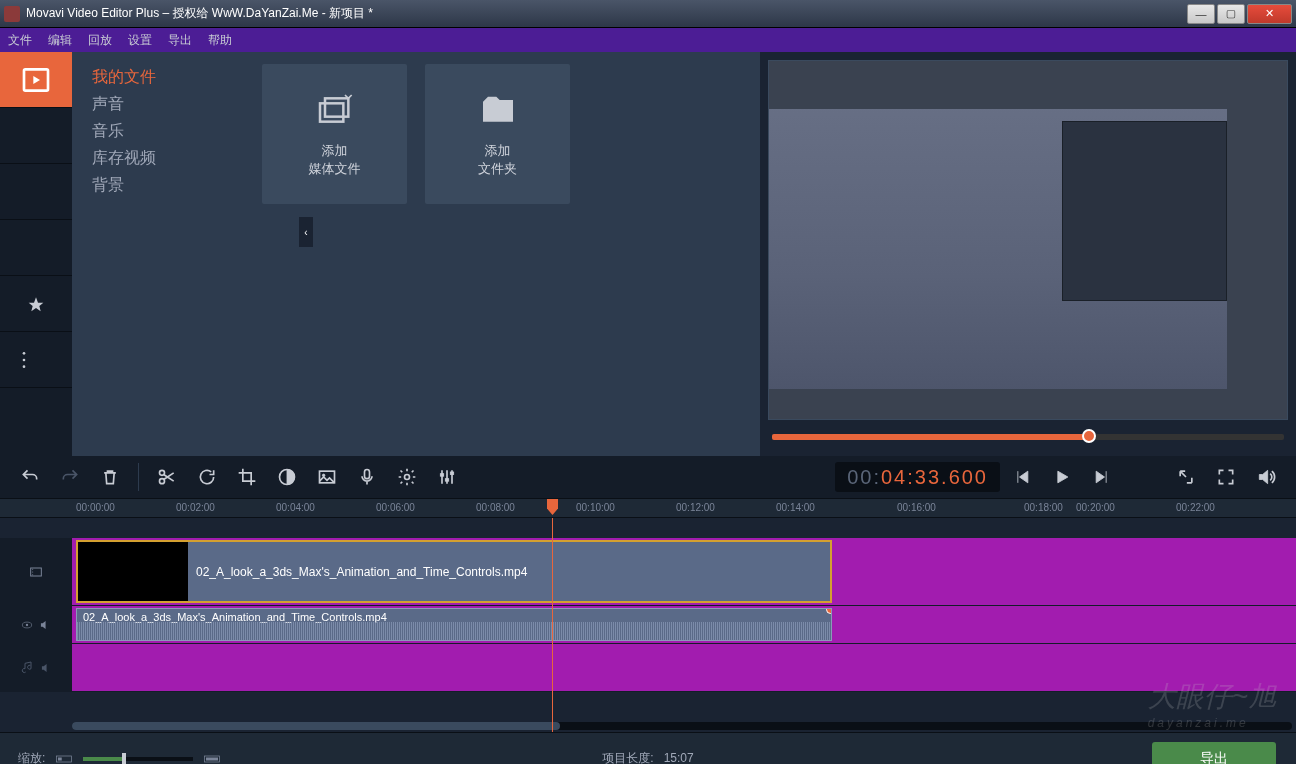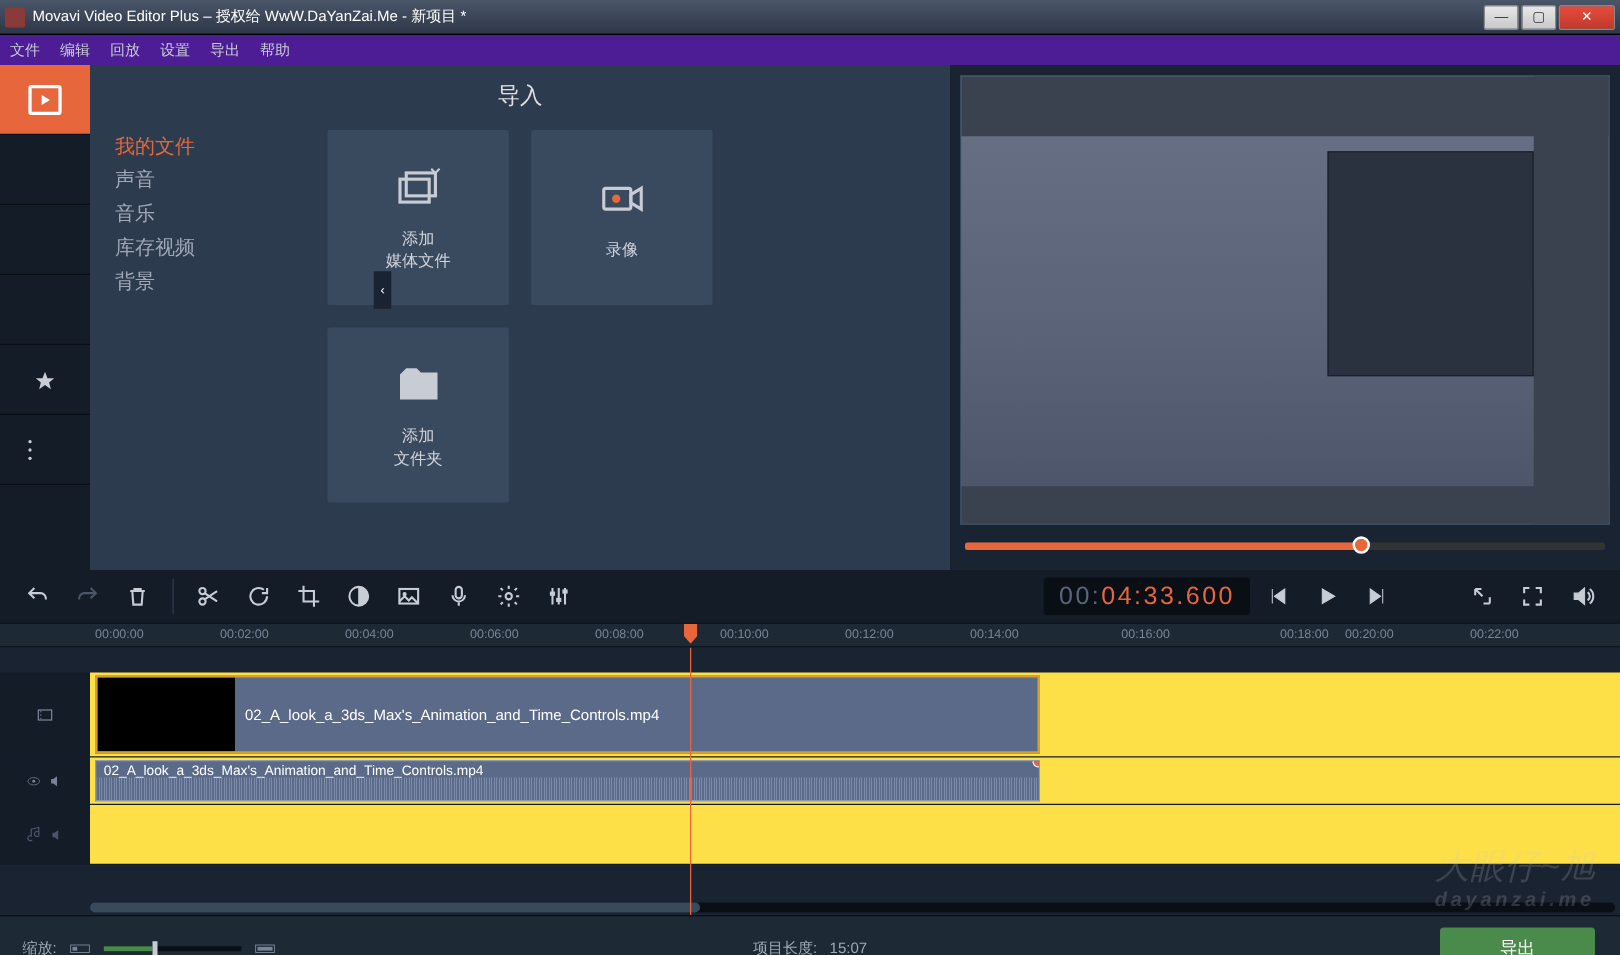--- a/index.html
+++ b/index.html
@@ -67,21 +67,21 @@
 .timeline-ruler .playhead-top { position: absolute; top: 0; width: 11px; height: 16px; background: #e8663c; clip-path: polygon(0 0, 100% 0, 100% 60%, 50% 100%, 0 60%); }
 
 
 .timeline { background: #1a2332; height: 214px; position: relative; overflow: hidden; }
 .timeline .playhead { position: absolute; top: 0; bottom: 0; width: 1px; background: #e8663c; z-index: 10; }
 .track-row { display: flex; align-items: center; height: 68px; border-bottom: 1px solid #141c28; }
 .track-row.audio { height: 38px; }
 .track-row.empty { height: 48px; }
 .track-head { width: 72px; height: 100%; background: #141c28; display: flex; align-items: center; justify-content: center; gap: 4px; }
 .track-head svg { width: 16px; height: 16px; fill: #7a8498; }
-.track-body { flex: 1; height: 100%; position: relative; background: #fde047; }
+.track-body { flex: 1; height: 100%; position: relative; background: #a21caf; }
 .clip-video { position: absolute; top: 2px; bottom: 2px; background: #5a6a88; border: 2px solid #d4a030; display: flex; align-items: center; overflow: hidden; }
 .clip-video .thumb { width: 110px; height: 100%; background: #000; margin-right: 8px; }
 .clip-video .label { font-size: 12px; color: #fff; white-space: nowrap; }
 .clip-audio { position: absolute; top: 2px; bottom: 2px; background: #5a6a88; border: 1px solid #8a9ab8; overflow: hidden; }
 .clip-audio .label { font-size: 11px; color: #fff; padding: 2px 6px; position: absolute; top: 0; }
 .clip-audio .wave { position: absolute; bottom: 0; left: 0; right: 0; height: 18px; background: repeating-linear-gradient(90deg, #8a9ab8 0, #8a9ab8 1px, transparent 1px, transparent 2px); opacity: 0.7; }
 .clip-audio .handle { position: absolute; right: -4px; top: -4px; width: 9px; height: 9px; background: #e8663c; border: 1px solid #fff; border-radius: 50%; }
 .hscroll { position: absolute; bottom: 2px; left: 72px; right: 4px; height: 8px; background: #0a0f16; border-radius: 4px; }
 .hscroll .th { position: absolute; left: 0; width: 40%; height: 100%; background: #3a4a5e; border-radius: 4px; }
 
@@ -90,21 +90,21 @@
 .statusbar .zoom { display: flex; align-items: center; gap: 10px; }
 .statusbar .zoom-slider { width: 110px; height: 4px; background: #0a0f16; position: relative; }
 .statusbar .zoom-slider .fill { position: absolute; left: 0; width: 35%; height: 100%; background: #4a8a4a; }
 .statusbar .zoom-slider .zt { position: absolute; left: 35%; top: -4px; width: 4px; height: 12px; background: #c8ccd4; }
 .statusbar .center-info { position: absolute; left: 50%; transform: translateX(-50%); }
 .statusbar .center-info div { line-height: 1.6; }
 .export-btn { position: absolute; right: 20px; background: #4a8a4a; color: #fff; padding: 8px 48px; border-radius: 3px; cursor: pointer; font-size: 14px; }
 
 
 .watermark { position: absolute; right: 20px; bottom: 34px; font-size: 28px; color: rgba(200,200,200,0.2); pointer-events: none; font-style: italic; }
-.watermark small { display: block; font-size: 16px; text-align: center; letter-spacing: 3px; font-weight: bold; }
+.watermark small { display: block; font-size: 12px; text-align: left; letter-spacing: 3px; }
 </style>
 </head>
 <body>
 
 <div class="titlebar">
   <div class="icon"></div>
   <div class="title">Movavi Video Editor Plus – 授权给 WwW.DaYanZai.Me - 新项目 *</div>
   <div class="winbtn">—</div>
   <div class="winbtn">▢</div>
   <div class="winbtn close">✕</div>
@@ -154,49 +154,40 @@
       <svg viewBox="0 0 24 24">
           <path d="M5 7h14 M5 12h14 M5 17h14" stroke-width="2" fill="none"></path>
           <circle cx="3" cy="7" r="1"></circle>
           <circle cx="3" cy="12" r="1"></circle>
           <circle cx="3" cy="17" r="1"></circle>
         </svg>
     </div>
   </div>
 
   <div class="import-panel">
-    <h2>导入</h2>
     <div class="import-body">
       <div class="import-categories">
         <div class="active">我的文件</div>
         <div>声音</div>
         <div>音乐</div>
         <div>库存视频</div>
         <div>背景</div>
       </div>
       <div class="collapse-handle">‹</div>
       <div class="import-tiles">
         <div class="tile">
           <svg viewBox="0 0 24 24">
               <rect x="3" y="8" width="14" height="11" fill="none" stroke="#c8ccd4" stroke-width="1.5"></rect>
               <rect x="6" y="5" width="14" height="11" fill="none" stroke="#c8ccd4" stroke-width="1.5"></rect>
               <path d="M18 3l2 2 2-2" stroke="#c8ccd4" fill="none"></path>
             </svg>
           <div class="tile-label">添加<br>媒体文件</div>
         </div>
         <div class="tile">
           <svg viewBox="0 0 24 24">
-              <rect x="3" y="7" width="13" height="10" rx="1" fill="none" stroke="#c8ccd4" stroke-width="1.5"></rect>
-              <path d="M16 10l5-3v10l-5-3z" fill="none" stroke="#c8ccd4" stroke-width="1.5"></path>
-              <circle cx="9" cy="12" r="2" fill="#e8663c"></circle>
-            </svg>
-          <div class="tile-label">录像</div>
-        </div>
-        <div class="tile">
-          <svg viewBox="0 0 24 24">
               <path d="M3 7l3-3h5l2 2h8v13H3z" fill="#c8ccd4"></path>
             </svg>
           <div class="tile-label">添加<br>文件夹</div>
         </div>
       </div>
     </div>
   </div>
 
   <div class="preview-panel">
     <div class="preview-video">

